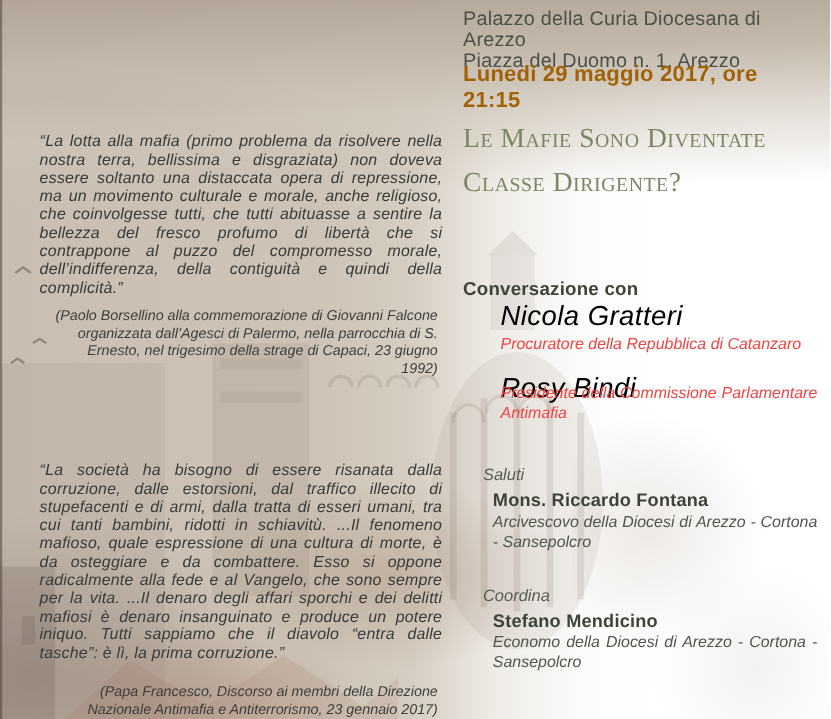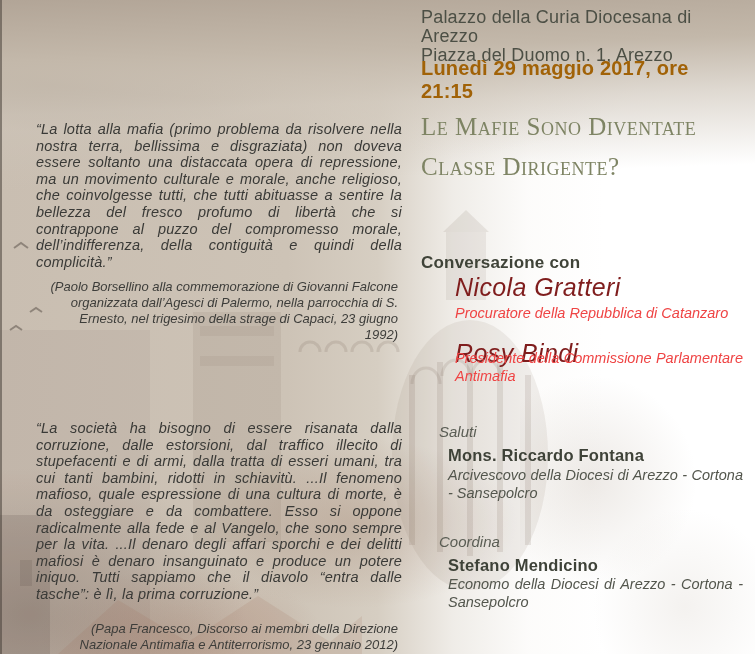--- a/index.html
+++ b/index.html
@@ -45,21 +45,21 @@
   .a2{top:621px;}
   
   .rcol{position:absolute;left:421px;width:322px;}
   .venue{top:8px;font-size:18px;line-height:19px;color:#4c4f45;letter-spacing:0.2px;}
   .date{top:57px;font-size:20px;font-weight:bold;color:#a16207;letter-spacing:0.2px;}
   .title{
     top:107px;font-family:"Liberation Serif", serif;font-variant:small-caps;
     font-size:25px;line-height:40px;color:#7e8464;letter-spacing:0.5px;
   }
   .conv-label{top:253px;font-size:17px;font-weight:bold;color:#3f4338;letter-spacing:0.2px;}
-  .speaker-name{position:absolute;left:455px;font-style:italic;font-size:25px;color:#7f1d1d;letter-spacing:0.4px;}
+  .speaker-name{position:absolute;left:455px;font-style:italic;font-size:25px;color:#000000;letter-spacing:0.4px;}
   .sp1{top:273px;}
   .sp2{top:304px;margin-top:35px;}
   .speaker-role{position:absolute;left:455px;width:288px;font-style:italic;font-size:14.5px;line-height:18px;color:#ef4444;text-align:justify;}
   .sr1{top:304px;}
   .sr2{top:349px;}
   .sec-label{position:absolute;left:439px;font-style:italic;font-size:15px;color:#5a5d54;}
   .sec1{top:423px;}
   .sec2{top:533px;}
   .sec-name{position:absolute;left:448px;font-size:16.5px;font-weight:bold;color:#3e4238;letter-spacing:0.2px;}
   .sn1{top:446px;}
@@ -116,21 +116,21 @@
       <path d="M14 248 l7 -5 l7 5"></path>
       <path d="M30 312 l6 -4 l6 4"></path>
       <path d="M10 330 l6 -4 l6 4"></path>
     </g>
   </svg>
   <div class="edge-left"></div>
 
   <div class="quote q1">“La lotta alla mafia (primo problema da risolvere nella nostra terra, bellissima e disgraziata) non doveva essere soltanto una distaccata opera di repressione, ma un movimento culturale e morale, anche religioso, che coinvolgesse tutti, che tutti abituasse a sentire la bellezza del fresco profumo di libertà che si contrappone al puzzo del compromesso morale, dell’indifferenza, della contiguità e quindi della complicità.”</div>
   <div class="attribution a1">(Paolo Borsellino alla commemorazione di Giovanni Falcone organizzata dall’Agesci di Palermo, nella parrocchia di S. Ernesto, nel trigesimo della strage di Capaci, 23 giugno 1992)</div>
   <div class="quote q2">“La società ha bisogno di essere risanata dalla corruzione, dalle estorsioni, dal traffico illecito di stupefacenti e di armi, dalla tratta di esseri umani, tra cui tanti bambini, ridotti in schiavitù. ...Il fenomeno mafioso, quale espressione di una cultura di morte, è da osteggiare e da combattere. Esso si oppone radicalmente alla fede e al Vangelo, che sono sempre per la vita. ...Il denaro degli affari sporchi e dei delitti mafiosi è denaro insanguinato e produce un potere iniquo. Tutti sappiamo che il diavolo “entra dalle tasche”: è lì, la prima corruzione.”</div>
-  <div class="attribution a2">(Papa Francesco, Discorso ai membri della Direzione Nazionale Antimafia e Antiterrorismo, 23 gennaio 2012)</div>
+  <div class="attribution a2">(Papa Francesco, Discorso ai membri della Direzione Nazionale Antimafia e Antiterrorismo, 23 gennaio 2017)</div>
 
   <div class="rcol venue">
     <div>Palazzo della Curia Diocesana di Arezzo</div>
     <div>Piazza del Duomo n. 1, Arezzo</div>
   </div>
   <div class="rcol date">Lunedì 29 maggio 2017, ore 21:15</div>
   <div class="rcol title">Le Mafie Sono Diventate Classe Dirigente?</div>
 
   <div class="rcol conv-label">Conversazione con</div>
   <div class="speaker-name sp1">Nicola Gratteri</div>

